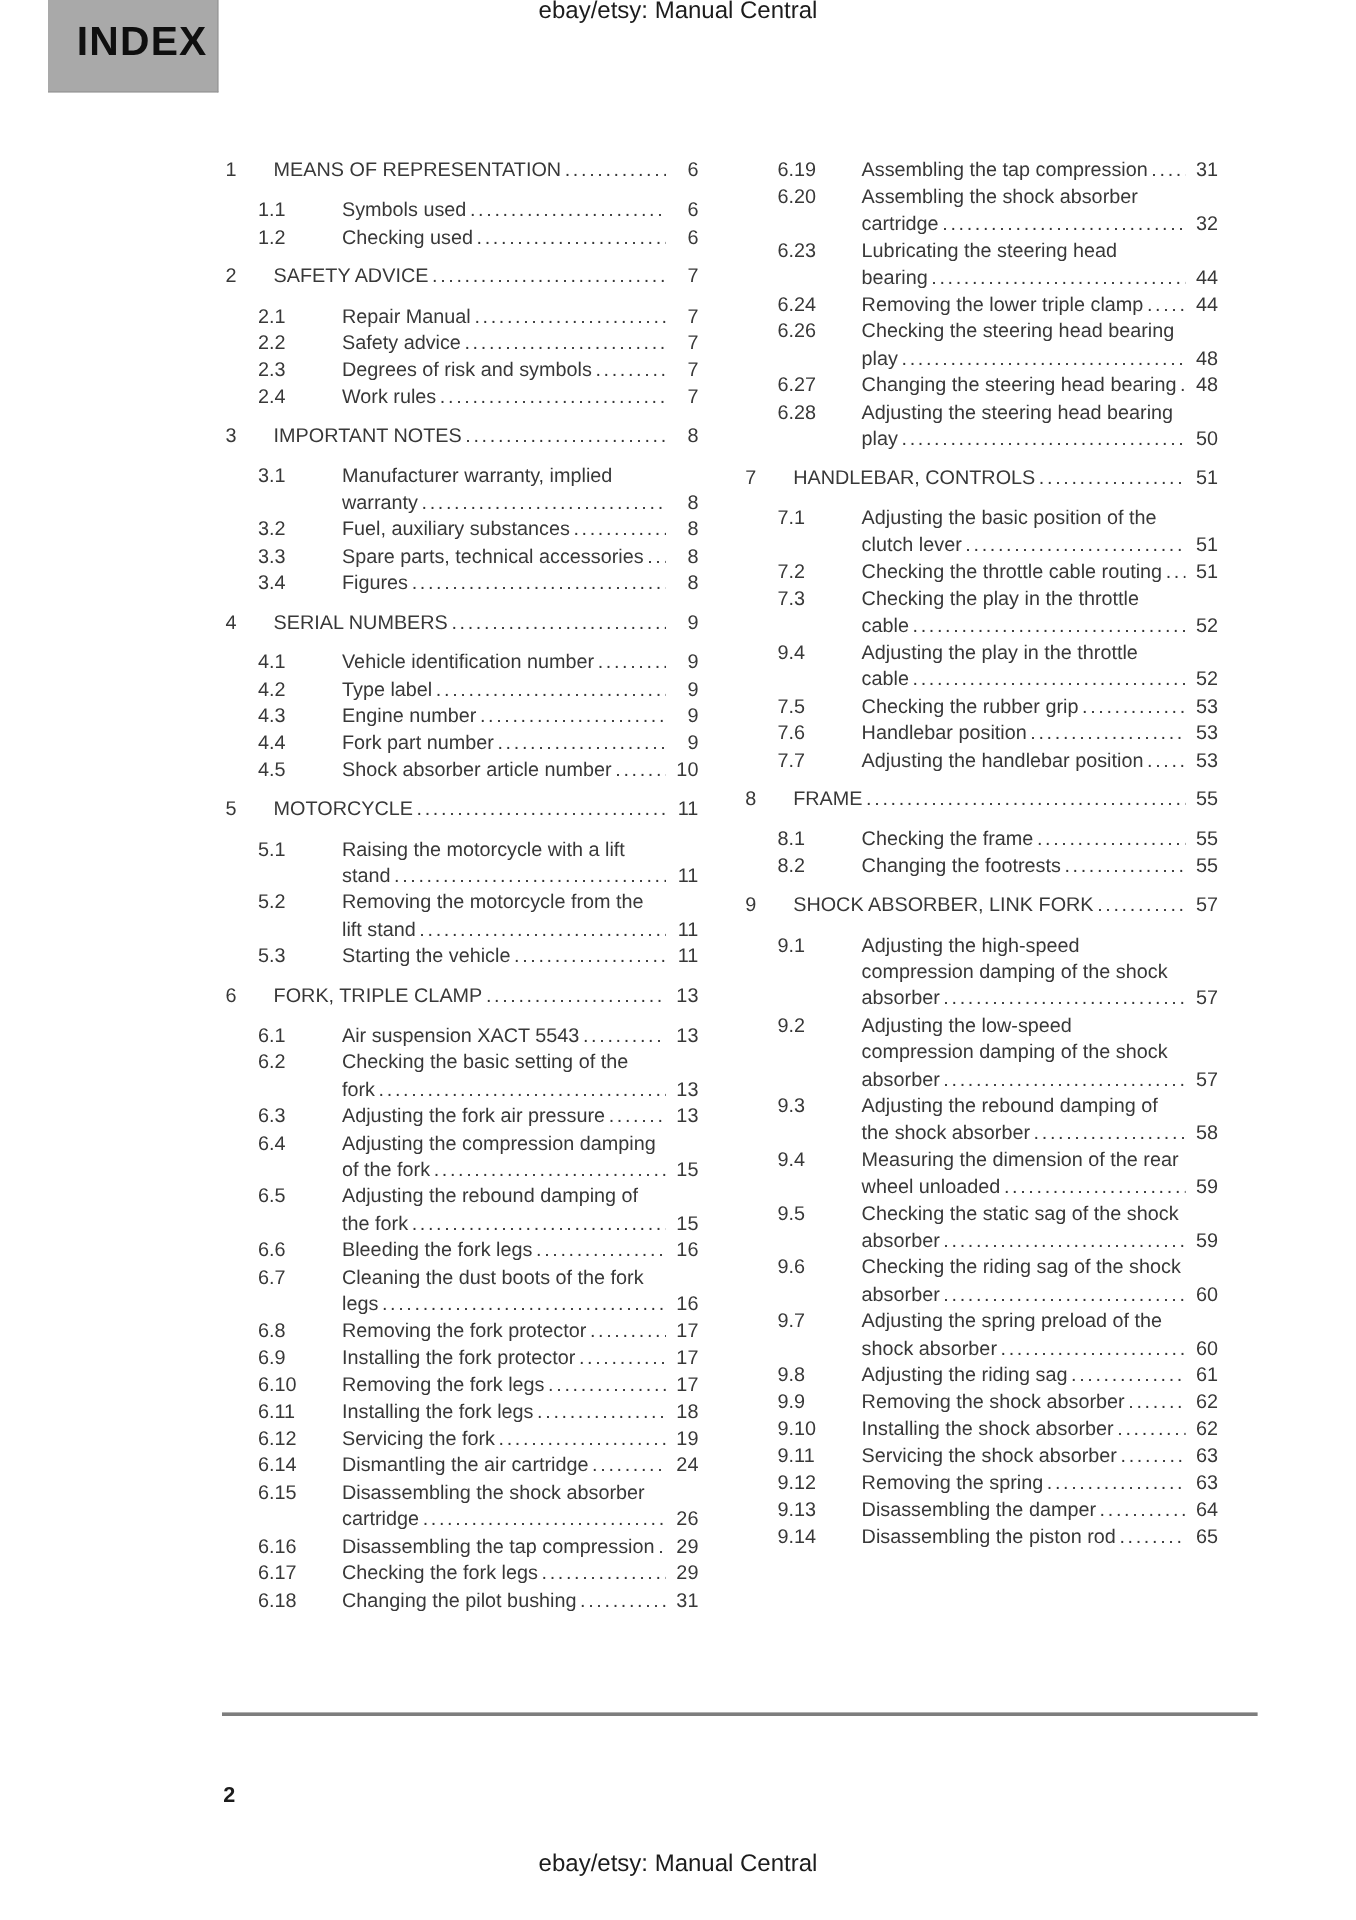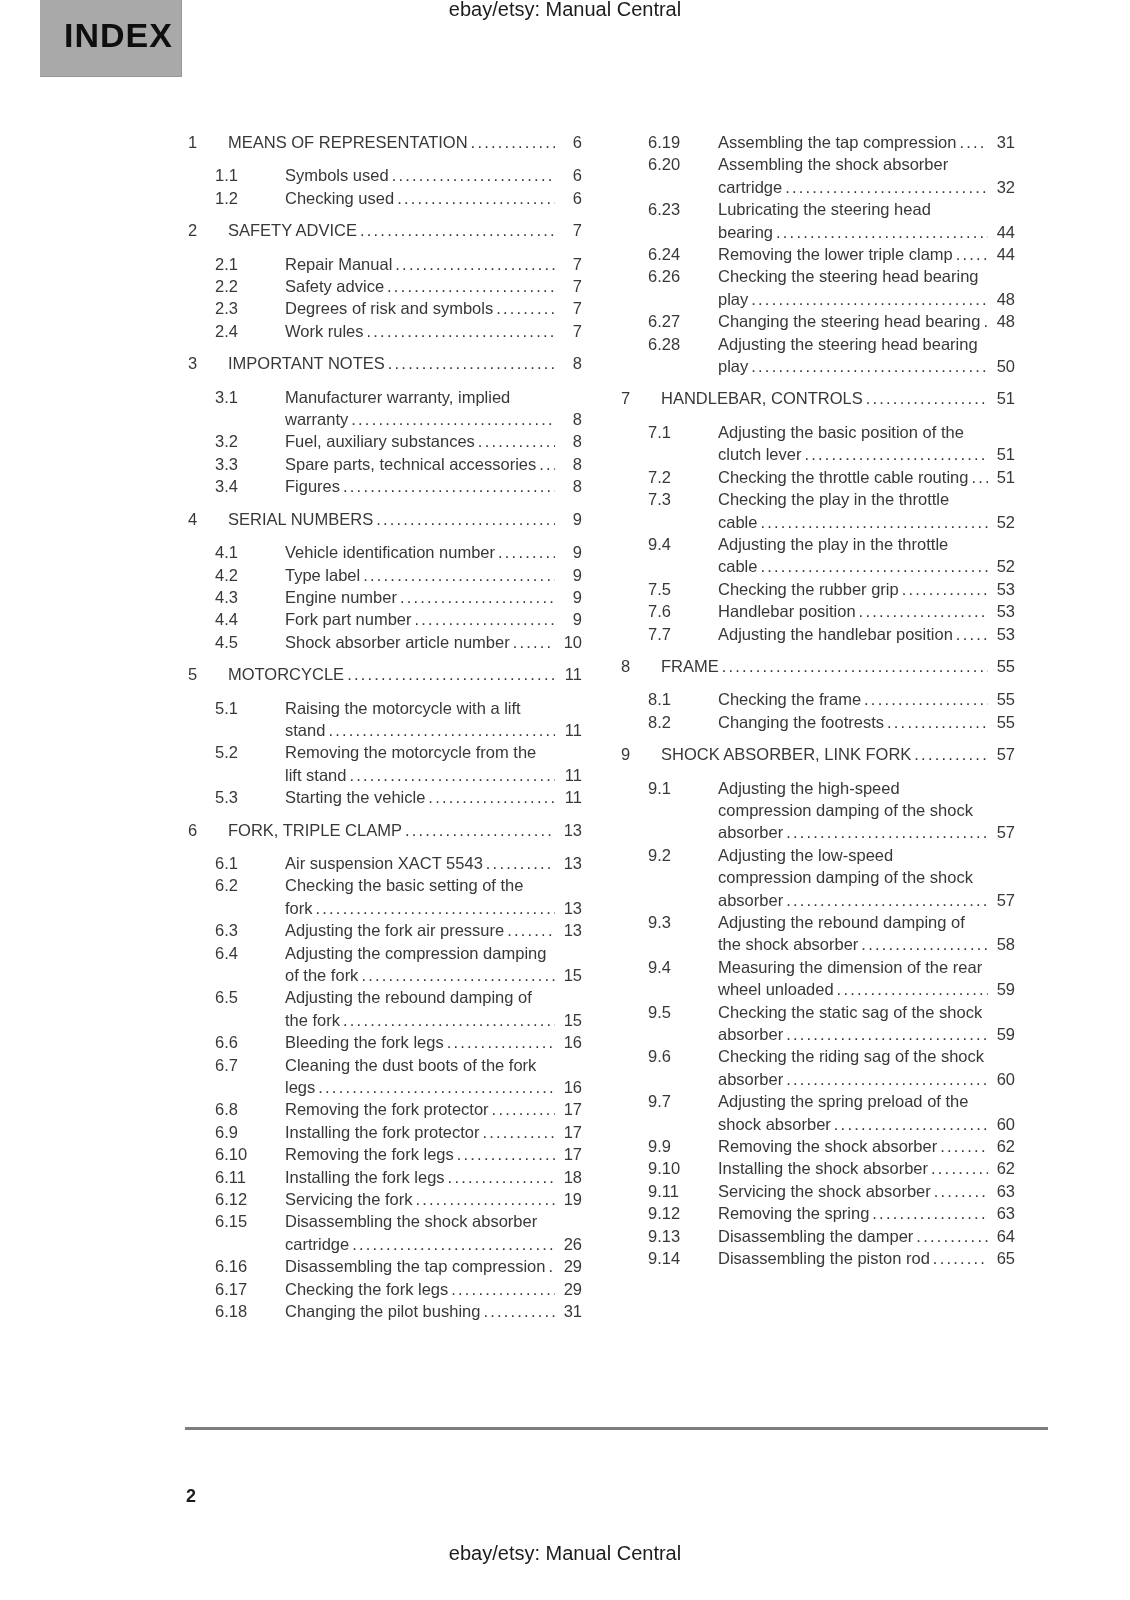--- a/index.html
+++ b/index.html
@@ -471,20 +471,30 @@
           <span class="num">6.12</span>
           <div class="body">
             <div class="line last">
               <span class="txt">Servicing the fork</span>
               <span class="dots"></span>
               <span class="pg">19</span>
             </div>
           </div>
         </div>
         <div class="entry sub">
+          <span class="num">6.14</span>
+          <div class="body">
+            <div class="line last">
+              <span class="txt">Dismantling the air cartridge</span>
+              <span class="dots"></span>
+              <span class="pg">24</span>
+            </div>
+          </div>
+        </div>
+        <div class="entry sub">
           <span class="num">6.15</span>
           <div class="body">
             <div class="line">Disassembling the shock absorber</div>
             <div class="line last">
               <span class="txt">cartridge</span>
               <span class="dots"></span>
               <span class="pg">26</span>
             </div>
           </div>
         </div>
@@ -786,20 +796,30 @@
           </div>
         </div>
         <div class="entry sub">
           <span class="num">9.7</span>
           <div class="body">
             <div class="line">Adjusting the spring preload of the</div>
             <div class="line last">
               <span class="txt">shock absorber</span>
               <span class="dots"></span>
               <span class="pg">60</span>
+            </div>
+          </div>
+        </div>
+        <div class="entry sub">
+          <span class="num">9.8</span>
+          <div class="body">
+            <div class="line last">
+              <span class="txt">Adjusting the riding sag</span>
+              <span class="dots"></span>
+              <span class="pg">61</span>
             </div>
           </div>
         </div>
         <div class="entry sub">
           <span class="num">9.9</span>
           <div class="body">
             <div class="line last">
               <span class="txt">Removing the shock absorber</span>
               <span class="dots"></span>
               <span class="pg">62</span>

